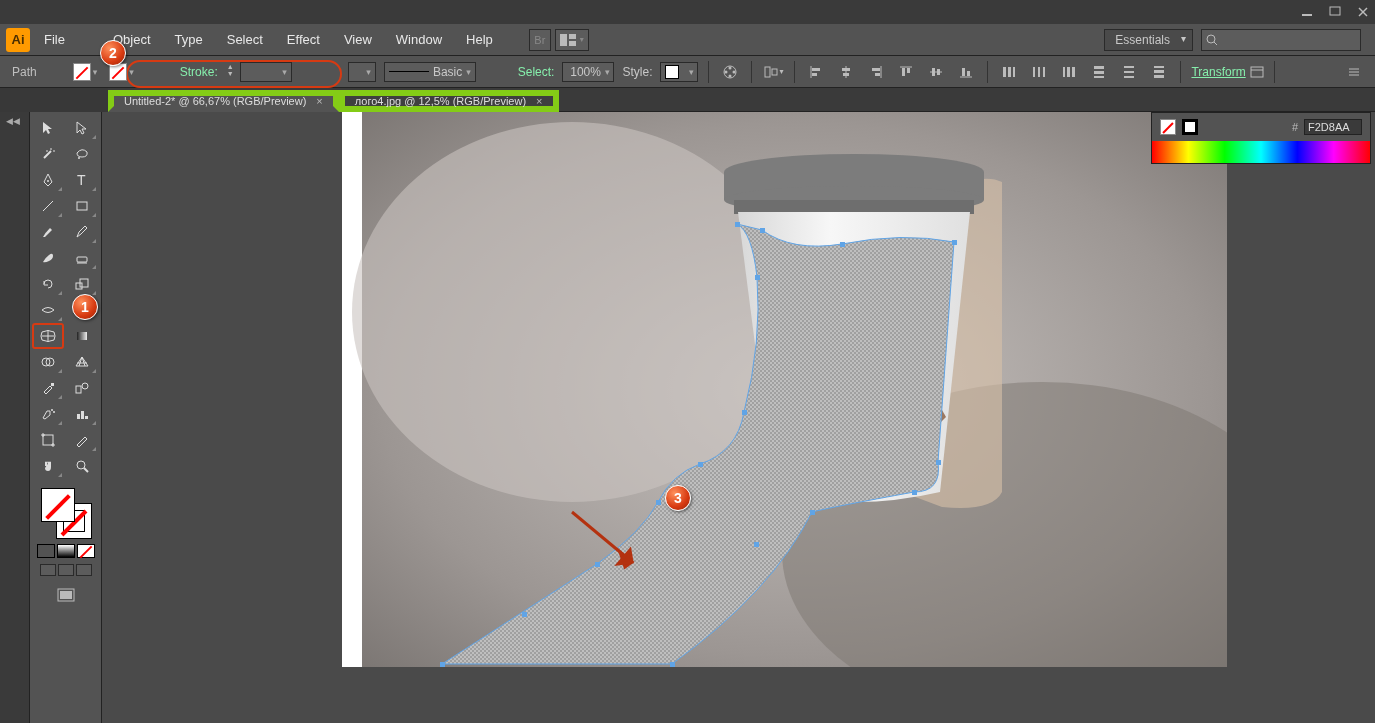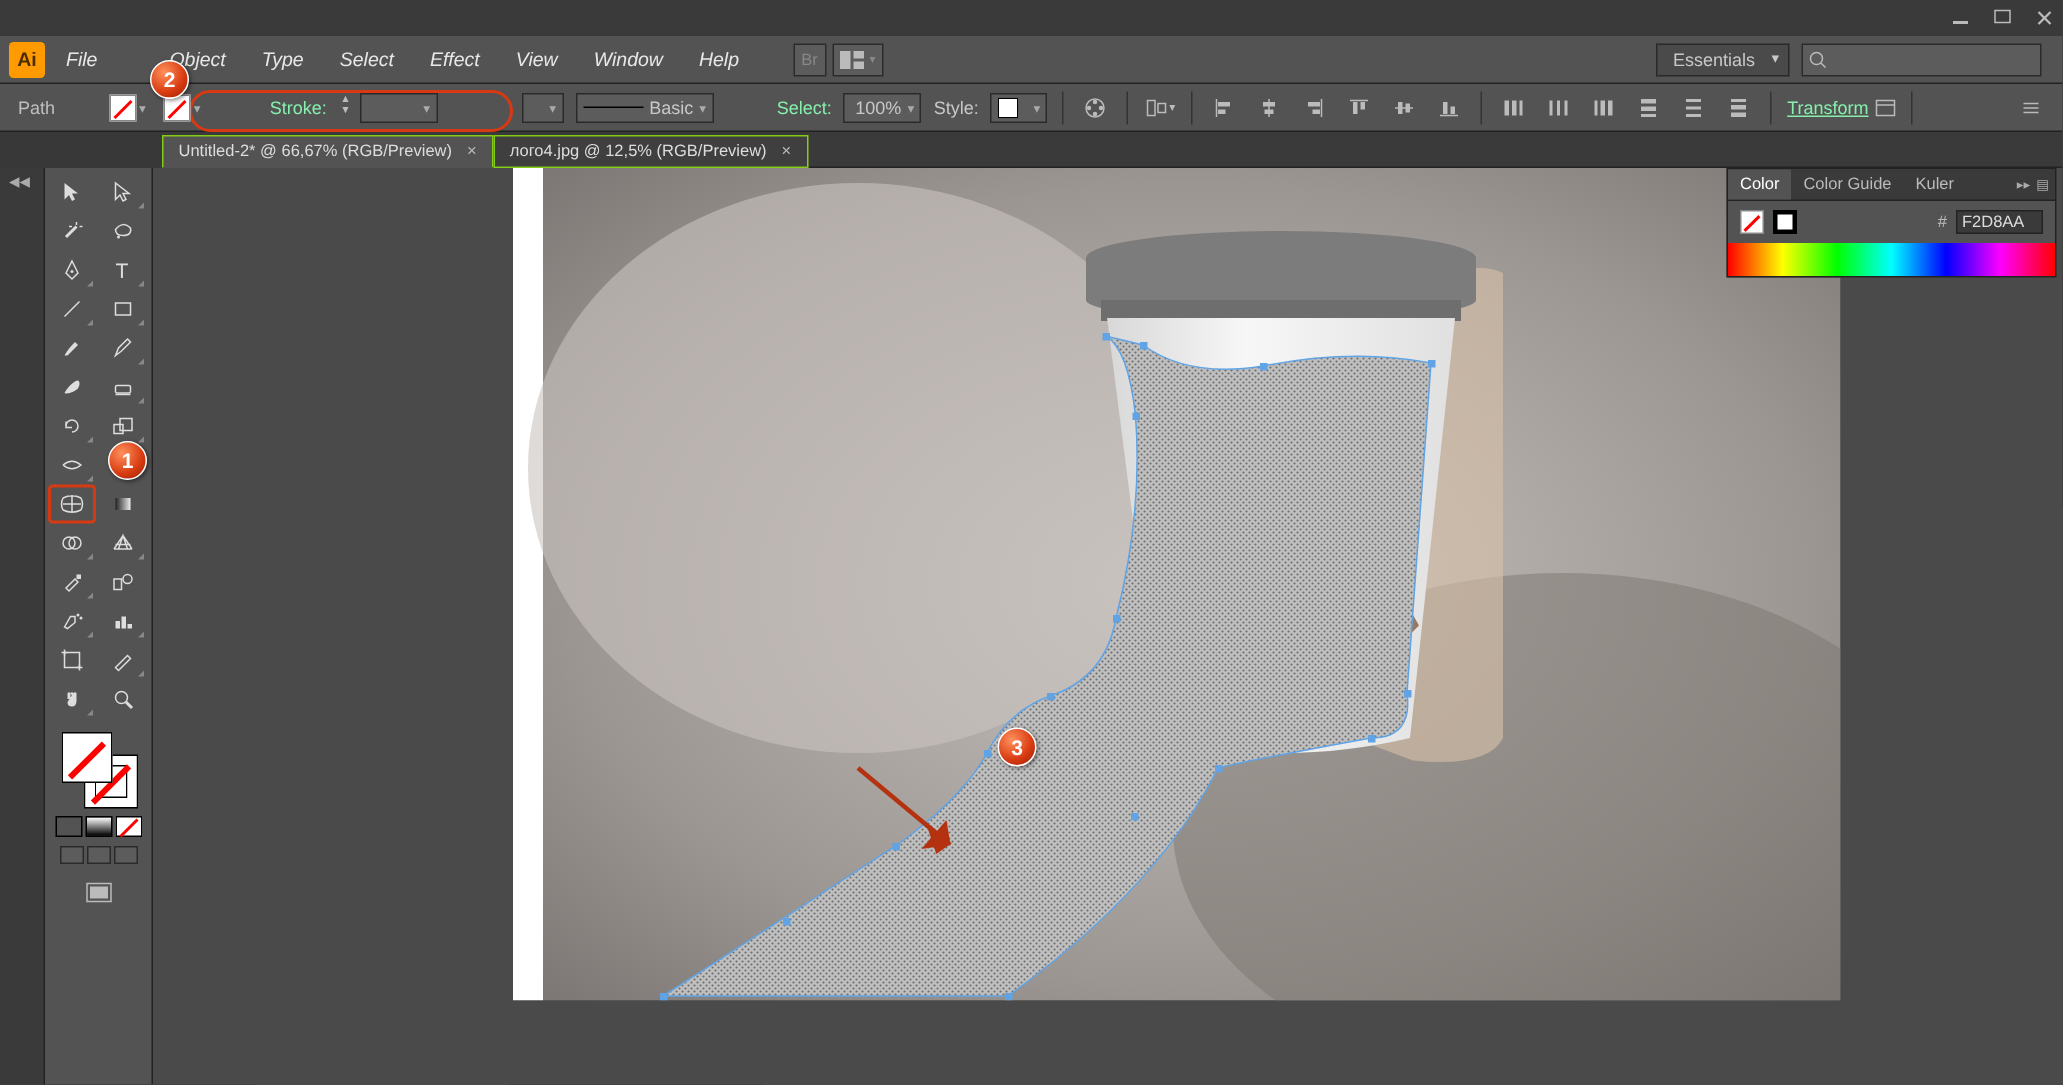--- a/index.html
+++ b/index.html
@@ -6,21 +6,21 @@
   body { background: #383838; color: #c8c8c8; width: 1375px; height: 723px; overflow: hidden; position: relative; }
 
   
   .title-bar { height: 24px; background: #3a3a3a; display: flex; justify-content: flex-end; align-items: stretch; }
   .title-btn { width: 24px; display: flex; align-items: center; justify-content: center; margin-left: 4px; color: #bbb; font-size: 11px; }
   .title-btn svg { display:block; }
 
   
   .menubar { height: 32px; background: #535353; display: flex; align-items: center; padding: 4px 6px; gap: 4px; border-bottom: 1px solid #222; position: relative; }
   .app-logo { width: 24px; height: 24px; background: #ff9a00; color: #4b2f00; display: flex; align-items: center; justify-content: center; font-weight: bold; font-size: 13px; border-radius: 3px; }
-  .menu-item { padding: 4px 10px; font-size: 13px; color: #e8e8e8; cursor: default; font-style: italic; }
+  .menu-item { padding: 4px 10px; font-size: 13px; color: #e8e8e8; cursor: default; }
   .menubar-spacer { flex: 1; }
   .menubar-right { display: flex; align-items: flex-end; gap: 8px; padding-right: 8px; }
   .workspace-switcher { background: #4a4a4a; border: 1px solid #2a2a2a; padding: 3px 22px 3px 10px; font-size: 12px; position: relative; }
   .workspace-switcher::after { content: "▾"; position: absolute; right: 6px; top: 3px; font-size: 10px; }
   .search-box { width: 160px; height: 22px; background: #5c5c5c; border: 1px solid #2a2a2a; display: flex; align-items: center; padding: 0 4px; }
   .search-box svg { flex: 0 0 auto; }
   .search-box input { background: transparent; border: none; outline: none; color: #e8e8e8; font-size: 12px; width: 100%; margin-left: 4px; }
   .mini-icon-box { width: 22px; height: 22px; background: #5c5c5c; border: 1px solid #2a2a2a; display:flex; align-items:center; justify-content:center; font-size:11px; color:#888; }
 
   
@@ -41,21 +41,21 @@
   .opacity-box { width:52px; justify-content:flex-end;}
   .ctrl-sep { width:1px; height:22px; background:#333; margin:0 2px;}
   .ctrl-btn { width:22px; height:22px; display:flex; align-items:center; justify-content:center; color:#bbb;}
   .ctrl-btn svg { display:block; }
   .transform-link { color:#86efac; text-decoration:underline; font-size:12px; display:flex; align-items:center; gap:4px;}
   .highlight-oval { position:absolute; border:2px solid #d73a12; border-radius:18px; pointer-events:none; }
   .red-marker { position:absolute; width:26px; height:26px; border-radius:50%; background: radial-gradient(circle at 35% 30%, #ff915c, #d73910 60%, #942306); border:1px solid #fff; box-shadow: 1px 1px 3px rgba(0,0,0,.5); color:#fff; font-weight:bold; display:flex; align-items:center; justify-content:center; font-size:14px; pointer-events:none; z-index:50;}
 
   
   .tab-bar { height: 24px; background: #3a3a3a; margin-left: 108px; display:flex; align-items:flex-end; border-bottom:1px solid #222;}
-  .doc-tab { height:22px; display:flex; align-items:center; padding:0 10px; font-size:11px; color:#ddd; gap:10px; border:1px solid #84cc16; position:relative; top:1px;}
+  .doc-tab { height:22px; display:flex; align-items:center; padding:0 10px; font-size:11px; color:#ddd; gap:10px; border:6px solid #84cc16; position:relative; top:1px;}
   .doc-tab.active { background:#535353; border-bottom-color:#535353;}
   .doc-tab.inactive { background:#3f3f3f;}
   .tab-close { font-size:11px; color:#bbb; }
 
   
   .workspace { position:absolute; top:112px; bottom:0; left:0; right:0; display:flex; }
 
   .collapse-strip { width: 30px; background:#3a3a3a; border-right:1px solid #222;}
   .collapse-strip .chev { font-size:9px; color:#aaa; padding:4px 0 0 6px;}
 
@@ -649,29 +649,20 @@
         <line x1="230" y1="400" x2="290" y2="450"></line>
         <path d="M290 450 L278 440 L283 455 Z"></path>
         <path d="M290 450 L276 452 L288 438 Z"></path>
       </g>
     </svg>
   </div>
 </div>
 
 <div class="right-panels">
   <div class="panel">
-    <div class="panel-tabs">
-      <div class="panel-tab active">Color</div>
-      <div class="panel-tab">Color Guide</div>
-      <div class="panel-tab">Kuler</div>
-      <div class="panel-tab-icons">
-        <span>▸▸</span>
-        <span>▤</span>
-      </div>
-    </div>
     <div class="color-body">
       <span class="swatch-none fill-sw"></span>
       <span class="stroke-sw"></span>
       <span class="hash">#</span>
       <input type="text" value="F2D8AA" style="">
     </div>
     <div class="spectrum"></div>
   </div>
 </div>
 

